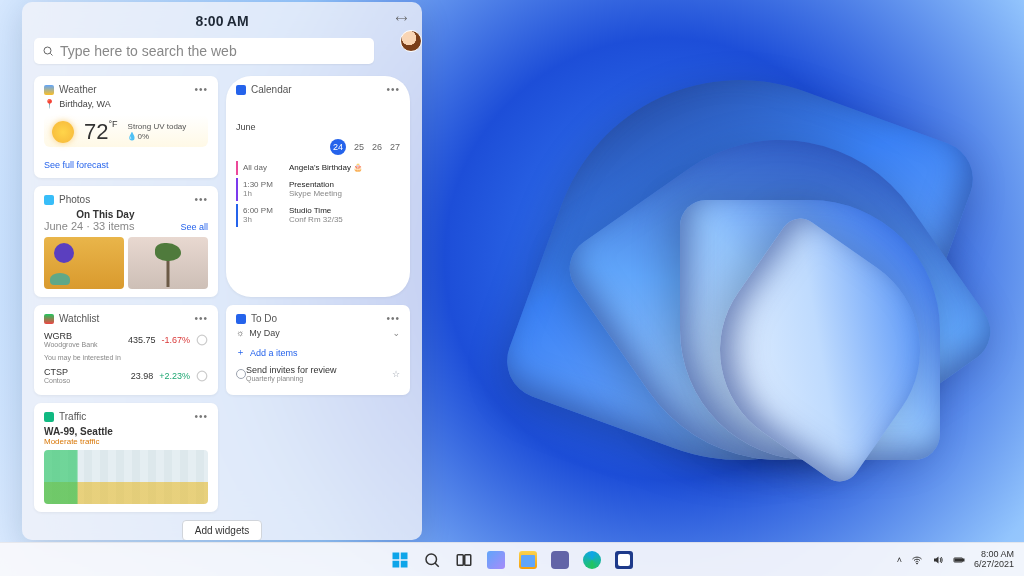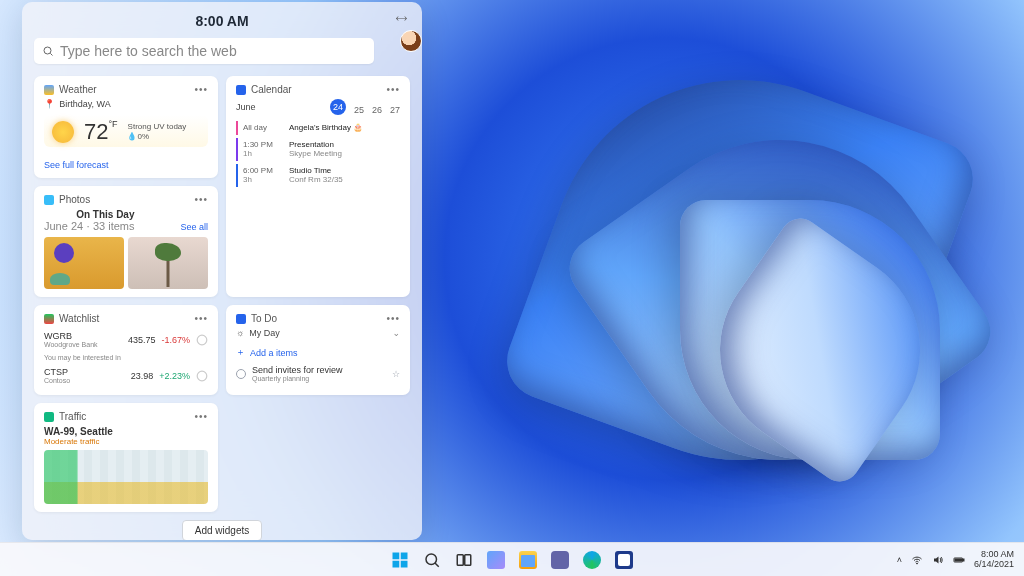--- a/index.html
+++ b/index.html
@@ -49,23 +49,23 @@
   .weather .loc { display: flex; align-items: center; gap: 4px; font-size: 9px; color: #444; margin-top: 2px; }
   .weather-body { display: flex; align-items: center; gap: 10px; margin: 6px 0 12px;
     background: linear-gradient(180deg,#fff 0%, #fff9e6 100%); border-radius: 6px; padding: 4px 2px 2px; }
   .sun { width: 22px; height: 22px; border-radius: 50%; background: radial-gradient(circle,#ffd54a,#f6b63a); box-shadow: 0 0 6px rgba(246,182,58,.6); margin-left: 6px; }
   .temp { font-size: 22px; font-weight: 300; }
   .temp sup { font-size: 9px; vertical-align: top; }
   .wcol { font-size: 8px; color: #555; line-height: 1.3; }
   .link { color: #2563eb; font-size: 9px; cursor: pointer; }
 
   
-  .calendar { grid-row: span 2; }
+  .calendar { grid-row: span 2; border-radius: 25px; }
   .cal-head { display: flex; align-items: center; justify-content: space-between; font-size: 9px; color: #444; }
-  .days { display: flex; gap: 8px; align-items: flex-end; }
+  .days { display: flex; gap: 8px; align-items: center; margin-top: 40px; }
   .day { font-size: 9px; color: #666; cursor: pointer; }
   .day.sel { background: #2563eb; color: #fff; border-radius: 50%; width: 16px; height: 16px; display: flex; align-items: center; justify-content: center; }
   .events { margin-top: 6px; display: flex; flex-direction: column; gap: 3px; }
   .evt { display: flex; gap: 6px; font-size: 8px; border-left: 2px solid; padding: 2px 0 2px 5px; }
   .evt .t { color: #666; width: 40px; line-height: 1.2; }
   .evt .d { color: #222; line-height: 1.2; }
   .evt .sub { color: #888; display: block; }
 
   
   .photos .meta { font-size: 11px; color: #888; }
@@ -84,21 +84,21 @@
   .wl-row .sym { font-weight: 400; }
   .wl-row .co { font-size: 7px; color: #888; display: block; }
   .wl-row .px { margin-left: auto; }
   .neg { color: #d93838; } .pos { color: #1ea772; }
   .hint { font-size: 7px; color: #888; margin: 3px 0; }
   .spark { width: 12px; height: 12px; }
 
   
   .todo .myday { display: flex; align-items: center; gap: 5px; font-size: 9px; color: #444; margin: 2px 0 5px; }
   .addtask { display: flex; align-items: center; gap: 5px; color: #2563eb; font-size: 9px; padding: 3px 0; cursor: pointer; }
-  .task { display: flex; align-items: center; gap: 6px; font-size: 9px; padding: 3px 0; }
+  .task { display: flex; align-items: center; font-size: 9px; padding: 3px 0; }
   .circ { width: 10px; height: 10px; border: 1px solid #9ca3af; border-radius: 50%; }
   .task .sub { font-size: 7px; color: #888; display: block; }
   .star { margin-left: auto; color: #9ca3af; cursor: pointer; }
 
   
   .traffic .tt { font-size: 10px; font-weight: 600; }
   .traffic .st { font-size: 8px; color: #d97706; }
   .map { margin-top: 4px; height: 54px; border-radius: 4px;
     background:
       linear-gradient(90deg, rgba(34,197,94,.6) 20%, transparent 21%),
@@ -348,16 +348,16 @@
         <path d="M4 9v6h4l5 4V5L8 9H4z" fill="#333" stroke="none"></path>
         <path d="M16 8c2 2 2 6 0 8M18 6c3 3 3 9 0 12"></path>
       </svg>
     <svg viewBox="0 0 24 24" fill="none" stroke="#333" stroke-width="2">
         <rect x="2" y="8" width="17" height="8" rx="1"></rect>
         <rect x="20" y="10" width="2" height="4" fill="#333"></rect>
         <rect x="4" y="10" width="13" height="4" fill="#333"></rect>
       </svg>
     <div class="dt">
         <div>8:00 AM</div>
-        <div>6/14/2021</div>
+        <div>6/27/2021</div>
       </div>
   </div>
 </div>
 
 </body></html>

